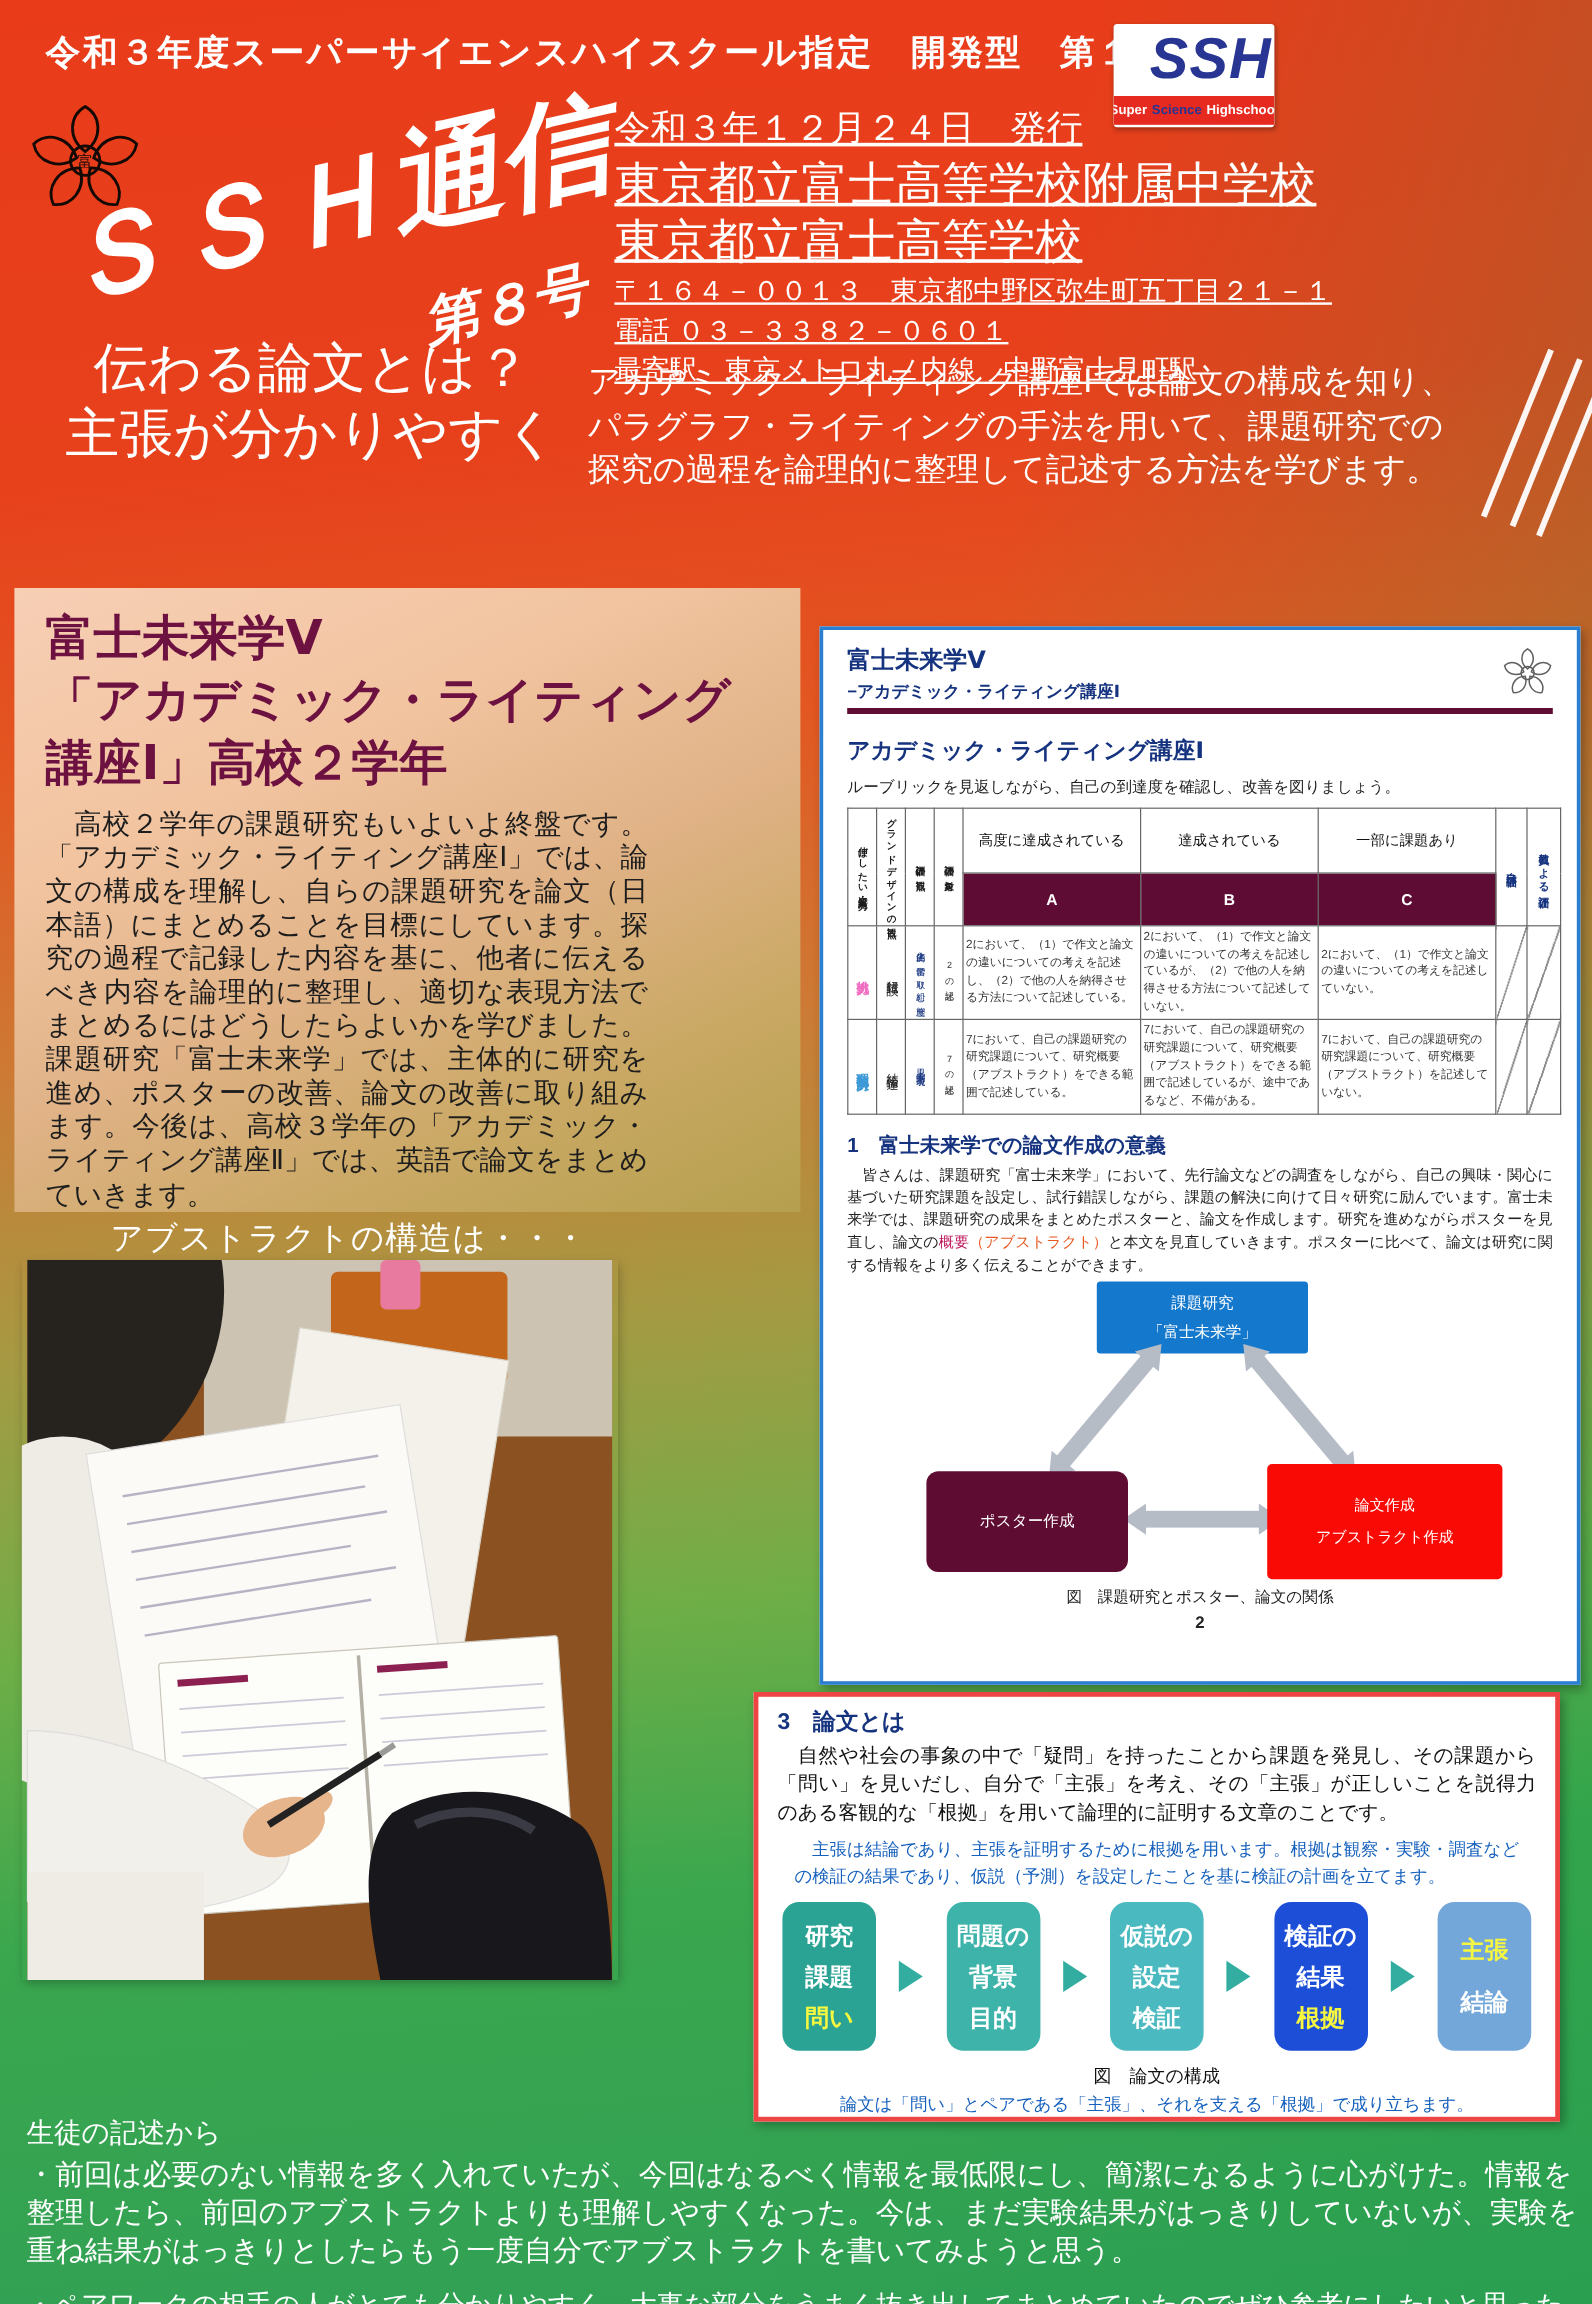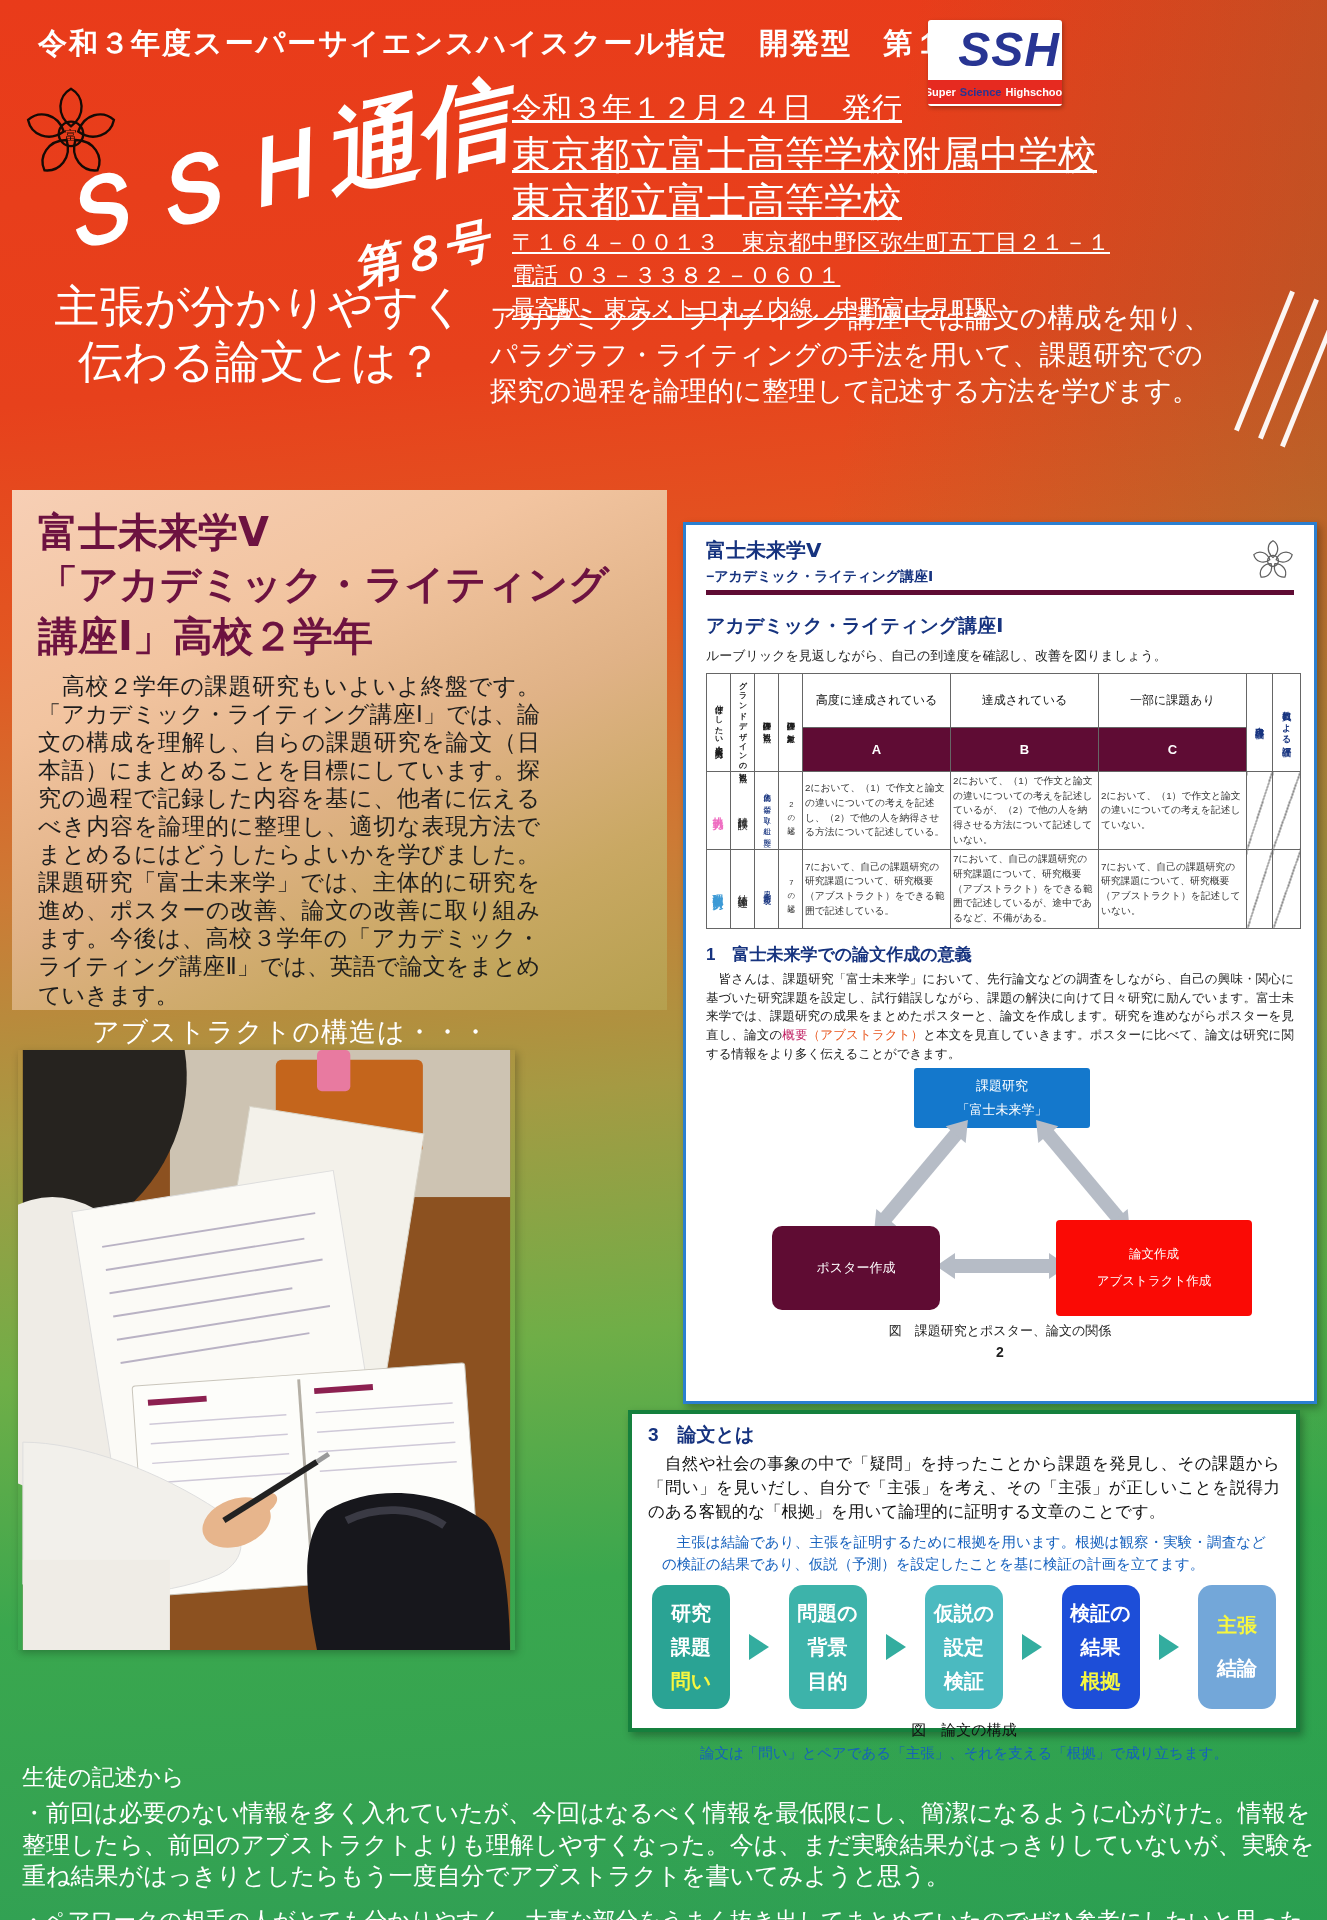--- a/index.html
+++ b/index.html
@@ -73,21 +73,21 @@
   .darrow::before{content:'';position:absolute;left:-18px;top:-6px;width:0;height:0;
      border-right:19px solid #b6bcc6;border-top:13px solid transparent;border-bottom:13px solid transparent;}
   .darrow::after{content:'';position:absolute;right:-18px;top:-6px;width:0;height:0;
      border-left:19px solid #b6bcc6;border-top:13px solid transparent;border-bottom:13px solid transparent;}
   .darrow.a1{left:160px;top:101px;width:110px;transform:rotate(130deg);}
   .darrow.a2{left:322px;top:101px;width:110px;transform:rotate(50deg);}
   .darrow.a3{left:248px;top:191px;width:96px;}
   .dg-caption{text-align:center;font-size:13px;color:#222;margin-top:2px;}
   .d1-page{text-align:center;font-size:14px;font-weight:bold;color:#222;margin-top:4px;}
   
-  #doc2{left:628px;top:1410px;width:672px;height:322px;box-sizing:border-box;background:#fff;border:4px solid #15803d;
+  #doc2{left:628px;top:1410px;width:672px;height:358px;box-sizing:border-box;background:#fff;border:4px solid #ef4444;
         padding:8px 16px;box-shadow:3px 4px 8px rgba(0,0,0,.3);}
   .d2-h{font-size:19px;font-weight:bold;color:#16337f;}
   .d2-p1{font-size:16.5px;line-height:1.45;color:#111;margin:4px 0 0;text-align:justify;}
   .d2-p2{font-size:14.5px;line-height:1.5;color:#1560bd;margin:8px 0 0;padding:0 14px;text-align:justify;}
   .flow{display:flex;align-items:center;justify-content:space-between;margin-top:10px;padding:0 4px;}
   .fbox{width:78px;height:124px;border-radius:14px;display:flex;flex-direction:column;justify-content:center;align-items:center;
         row-gap:7px;font-size:20px;font-weight:bold;color:#fff;}
   .fbox.b1{background:#2aa394;} .fbox.b2{background:#3db3aa;} .fbox.b3{background:#4bbac0;}
   .fbox.b4{background:#1d4ed8;} .fbox.b5{background:#73a7d9;row-gap:16px;}
   .fy{color:#f7f73f;}
@@ -144,22 +144,22 @@
   <div class="abs w" id="pub-info">
     <div class="p-date">令和３年１２月２４日　発行</div>
     <div class="p-school">東京都立富士高等学校附属中学校</div>
     <div class="p-school">東京都立富士高等学校</div>
     <div class="p-small">〒１６４－００１３　東京都中野区弥生町五丁目２１－１</div>
     <div class="p-small">電話 ０３－３３８２－０６０１</div>
     <div class="p-small">最寄駅　東京メトロ丸ノ内線　中野富士見町駅</div>
   </div>
 
   <div class="abs w" id="headline">
+    <div>伝わる論文とは？</div>
     <div>主張が分かりやすく</div>
-    <div>伝わる論文とは？</div>
   </div>
 
   <div class="abs w" id="intro">
     <div>アカデミック・ライティング講座Ⅰでは論文の構成を知り、</div>
     <div>パラグラフ・ライティングの手法を用いて、課題研究での</div>
     <div>探究の過程を論理的に整理して記述する方法を学びます。</div>
   </div>
 
   <span class="slash" style="left:1262px;top:286px;"></span>
   <span class="slash" style="left:1286px;top:294px;"></span>

